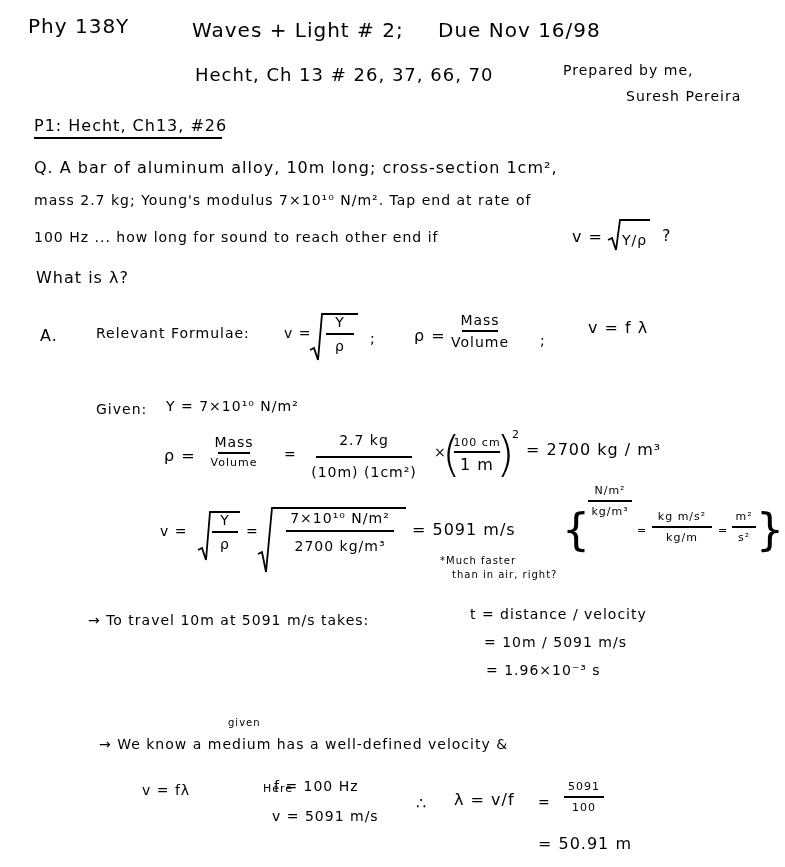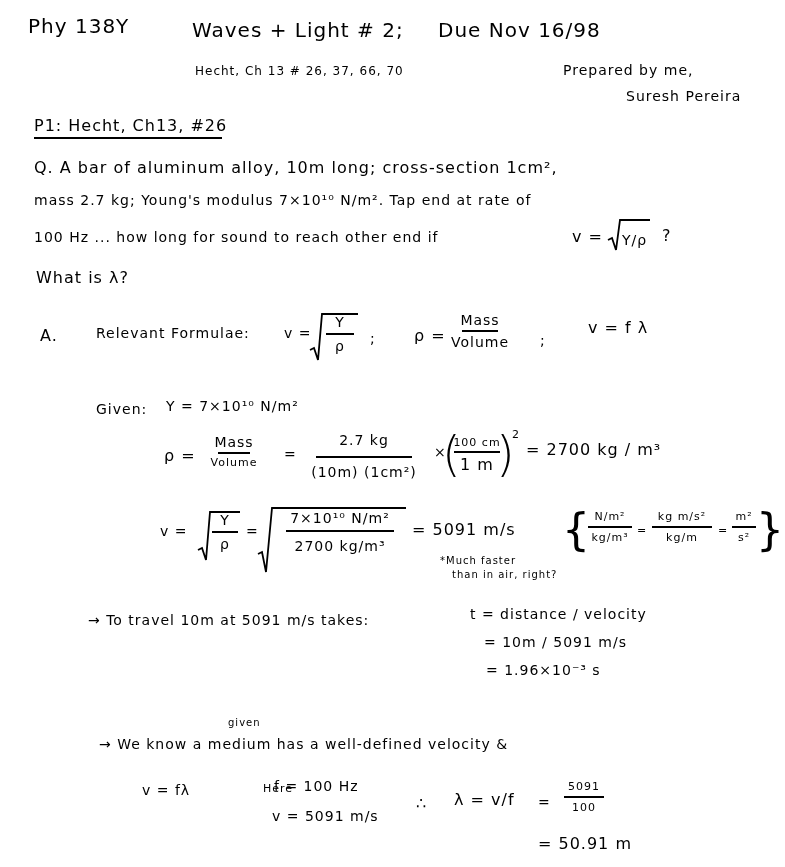--- a/index.html
+++ b/index.html
@@ -3,21 +3,21 @@
 <meta charset="utf-8">
 <style>
   html, body { margin: 0; padding: 0; background: #ffffff; }
   body {
     width: 785px; height: 867px; position: relative; overflow: hidden;
     font-family: "DejaVu Sans", sans-serif; color: #000;
   }
   .hw { position: absolute; white-space: nowrap; font-family: "DejaVu Sans", sans-serif; color:#000; letter-spacing: 1px; }
   .s28 { font-size: 20px; }
   .s22 { font-size: 20px; }
-  .s19 { font-size: 12px; }
+  .s19 { font-size: 18px; }
   .s17 { font-size: 16px; }
   .s15 { font-size: 14px; }
   .s12 { font-size: 11px; }
   .s10 { font-size: 10px; }
   .underline { border-bottom: 2px solid #000; padding-bottom: 2px; }
   .frac { position: absolute; display: flex; flex-direction: column; align-items: center; }
   .frac .num, .frac .den { white-space: nowrap; letter-spacing: 1px; }
   .frac .bar { height: 2px; background:#000; align-self: stretch; margin: 3px 0; }
   .sqrt { position: absolute; }
   .sqrt svg { position:absolute; left:0; top:0; }
@@ -118,21 +118,21 @@
 <div class="frac" style="left:280px;top:510px;width:120px;">
   <span class="num s15">7×10¹⁰ N/m²</span>
   <span class="bar" style="margin:4px 6px 6px 6px;"></span>
   <span class="den s15">2700 kg/m³</span>
 </div>
 <div class="hw s17" style="left:412px;top:520px;">= 5091 m/s</div>
 <div class="hw s10" style="left:440px;top:555px;">*Much faster</div>
 <div class="hw s10" style="left:452px;top:569px;">than in air, right?</div>
 
 <div class="brace" style="left:562px;top:508px;">{</div>
-<div class="frac" style="left:588px;top:510px;width:44px;">
+<div class="frac" style="left:588px;top:484px;width:44px;">
   <span class="num s12">N/m²</span>
   <span class="bar" style="height:1.5px;"></span>
   <span class="den s12">kg/m³</span>
 </div>
 <div class="hw s12" style="left:637px;top:524px;">=</div>
 <div class="frac" style="left:652px;top:510px;width:60px;">
   <span class="num s12">kg m/s²</span>
   <span class="bar" style="height:1.5px;"></span>
   <span class="den s12">kg/m</span>
 </div>

